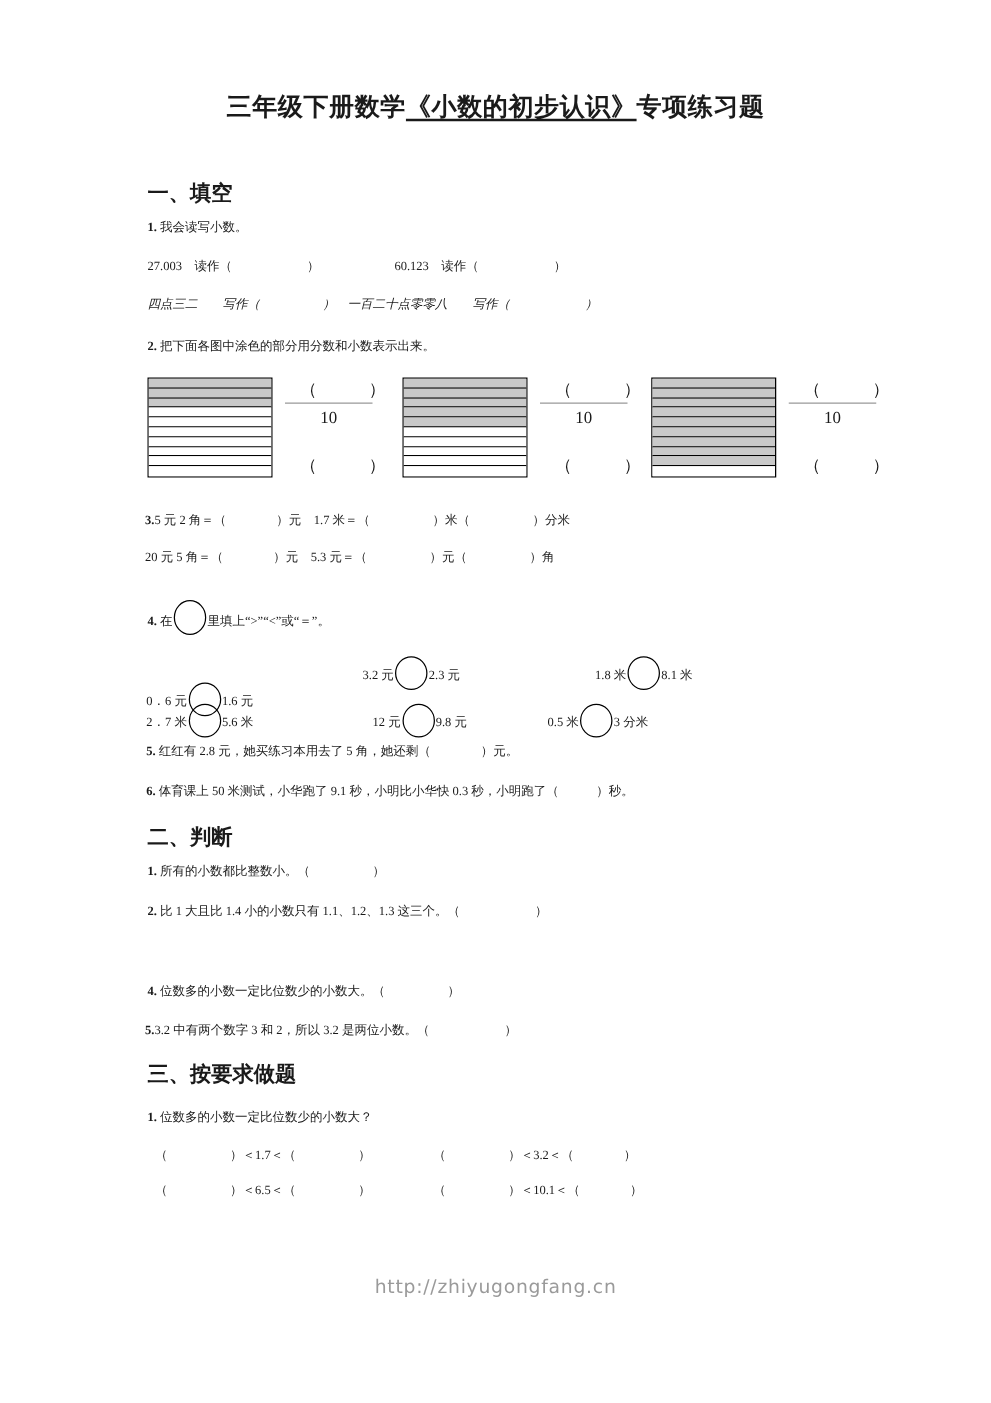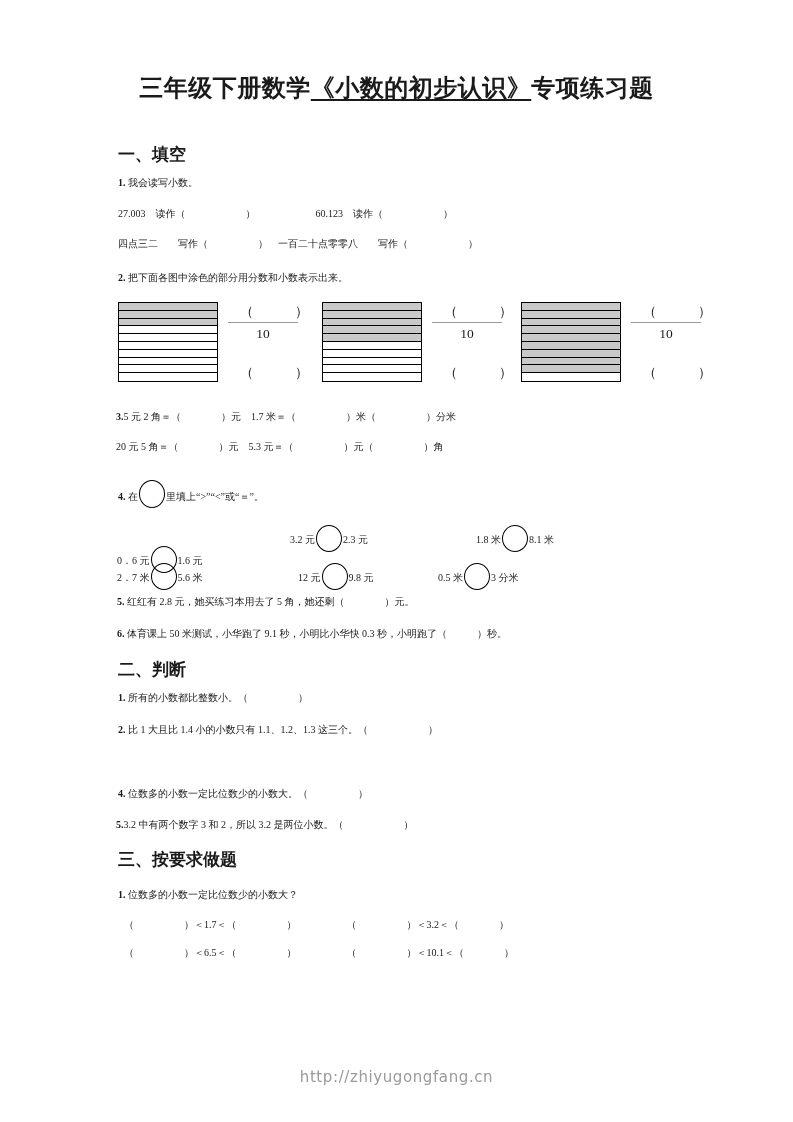--- a/index.html
+++ b/index.html
@@ -20,21 +20,21 @@
     inset: 0;
   }
 
   
   .doc-title {
     position: absolute;
     left: 0;
     right: 0;
     top: 72px;
     text-align: center;
-    font-size: 24px;
+    font-size: 20px;
     font-weight: bold;
     letter-spacing: 0.5px;
     white-space: nowrap;
   }
   .doc-title .underlined {
     text-decoration: underline;
     text-underline-offset: 3px;
   }
 
   
@@ -142,21 +142,21 @@
     margin: 0 8px;
     box-sizing: border-box;
     background: #fff;
   }
 
   
   .watermark {
     position: absolute;
     left: 0;
     right: 0;
-    top: 1068px;
+    top: 1020px;
     text-align: center;
     font-family: "DejaVu Sans", "Liberation Sans", sans-serif;
     font-size: 15px;
     color: #9a9a9a;
     letter-spacing: 0.6px;
   }
 </style>
 </head>
 <body>
 
@@ -166,21 +166,21 @@
     <span>三年级下册数学</span><span class="underlined">《小数的初步认识》</span><span>专项练习题</span>
   </div>
 
   <div class="blk sec-head" style="left:118px; top:146px;">一、填空</div>
 
   <div class="blk" style="left:118px; top:177px;">
     <span class="qnum">1.</span>
     <span>我会读写小数。</span>
   </div>
   <div class="blk" style="left:118px; top:208px;">27.003　读作（　　　　　　）　　　　　　60.123　读作（　　　　　　）</div>
-  <div class="blk" style="left:118px; top:238px;">四点三二　　写作（　　　　　）　一百二十点零零八　　写作（　　　　　　）</div>
+  <div class="blk" style="left:118px; top:238px;font-style:italic;">四点三二　　写作（　　　　　）　一百二十点零零八　　写作（　　　　　　）</div>
 
   <div class="blk" style="left:118px; top:272px;">
     <span class="qnum">2.</span>
     <span>把下面各图中涂色的部分用分数和小数表示出来。</span>
   </div>
 
   <div class="fig-group" style="left:118px; width:190px;">
     <div class="fig-box">
       <div class="fig-row shaded"></div>
       <div class="fig-row shaded"></div>

